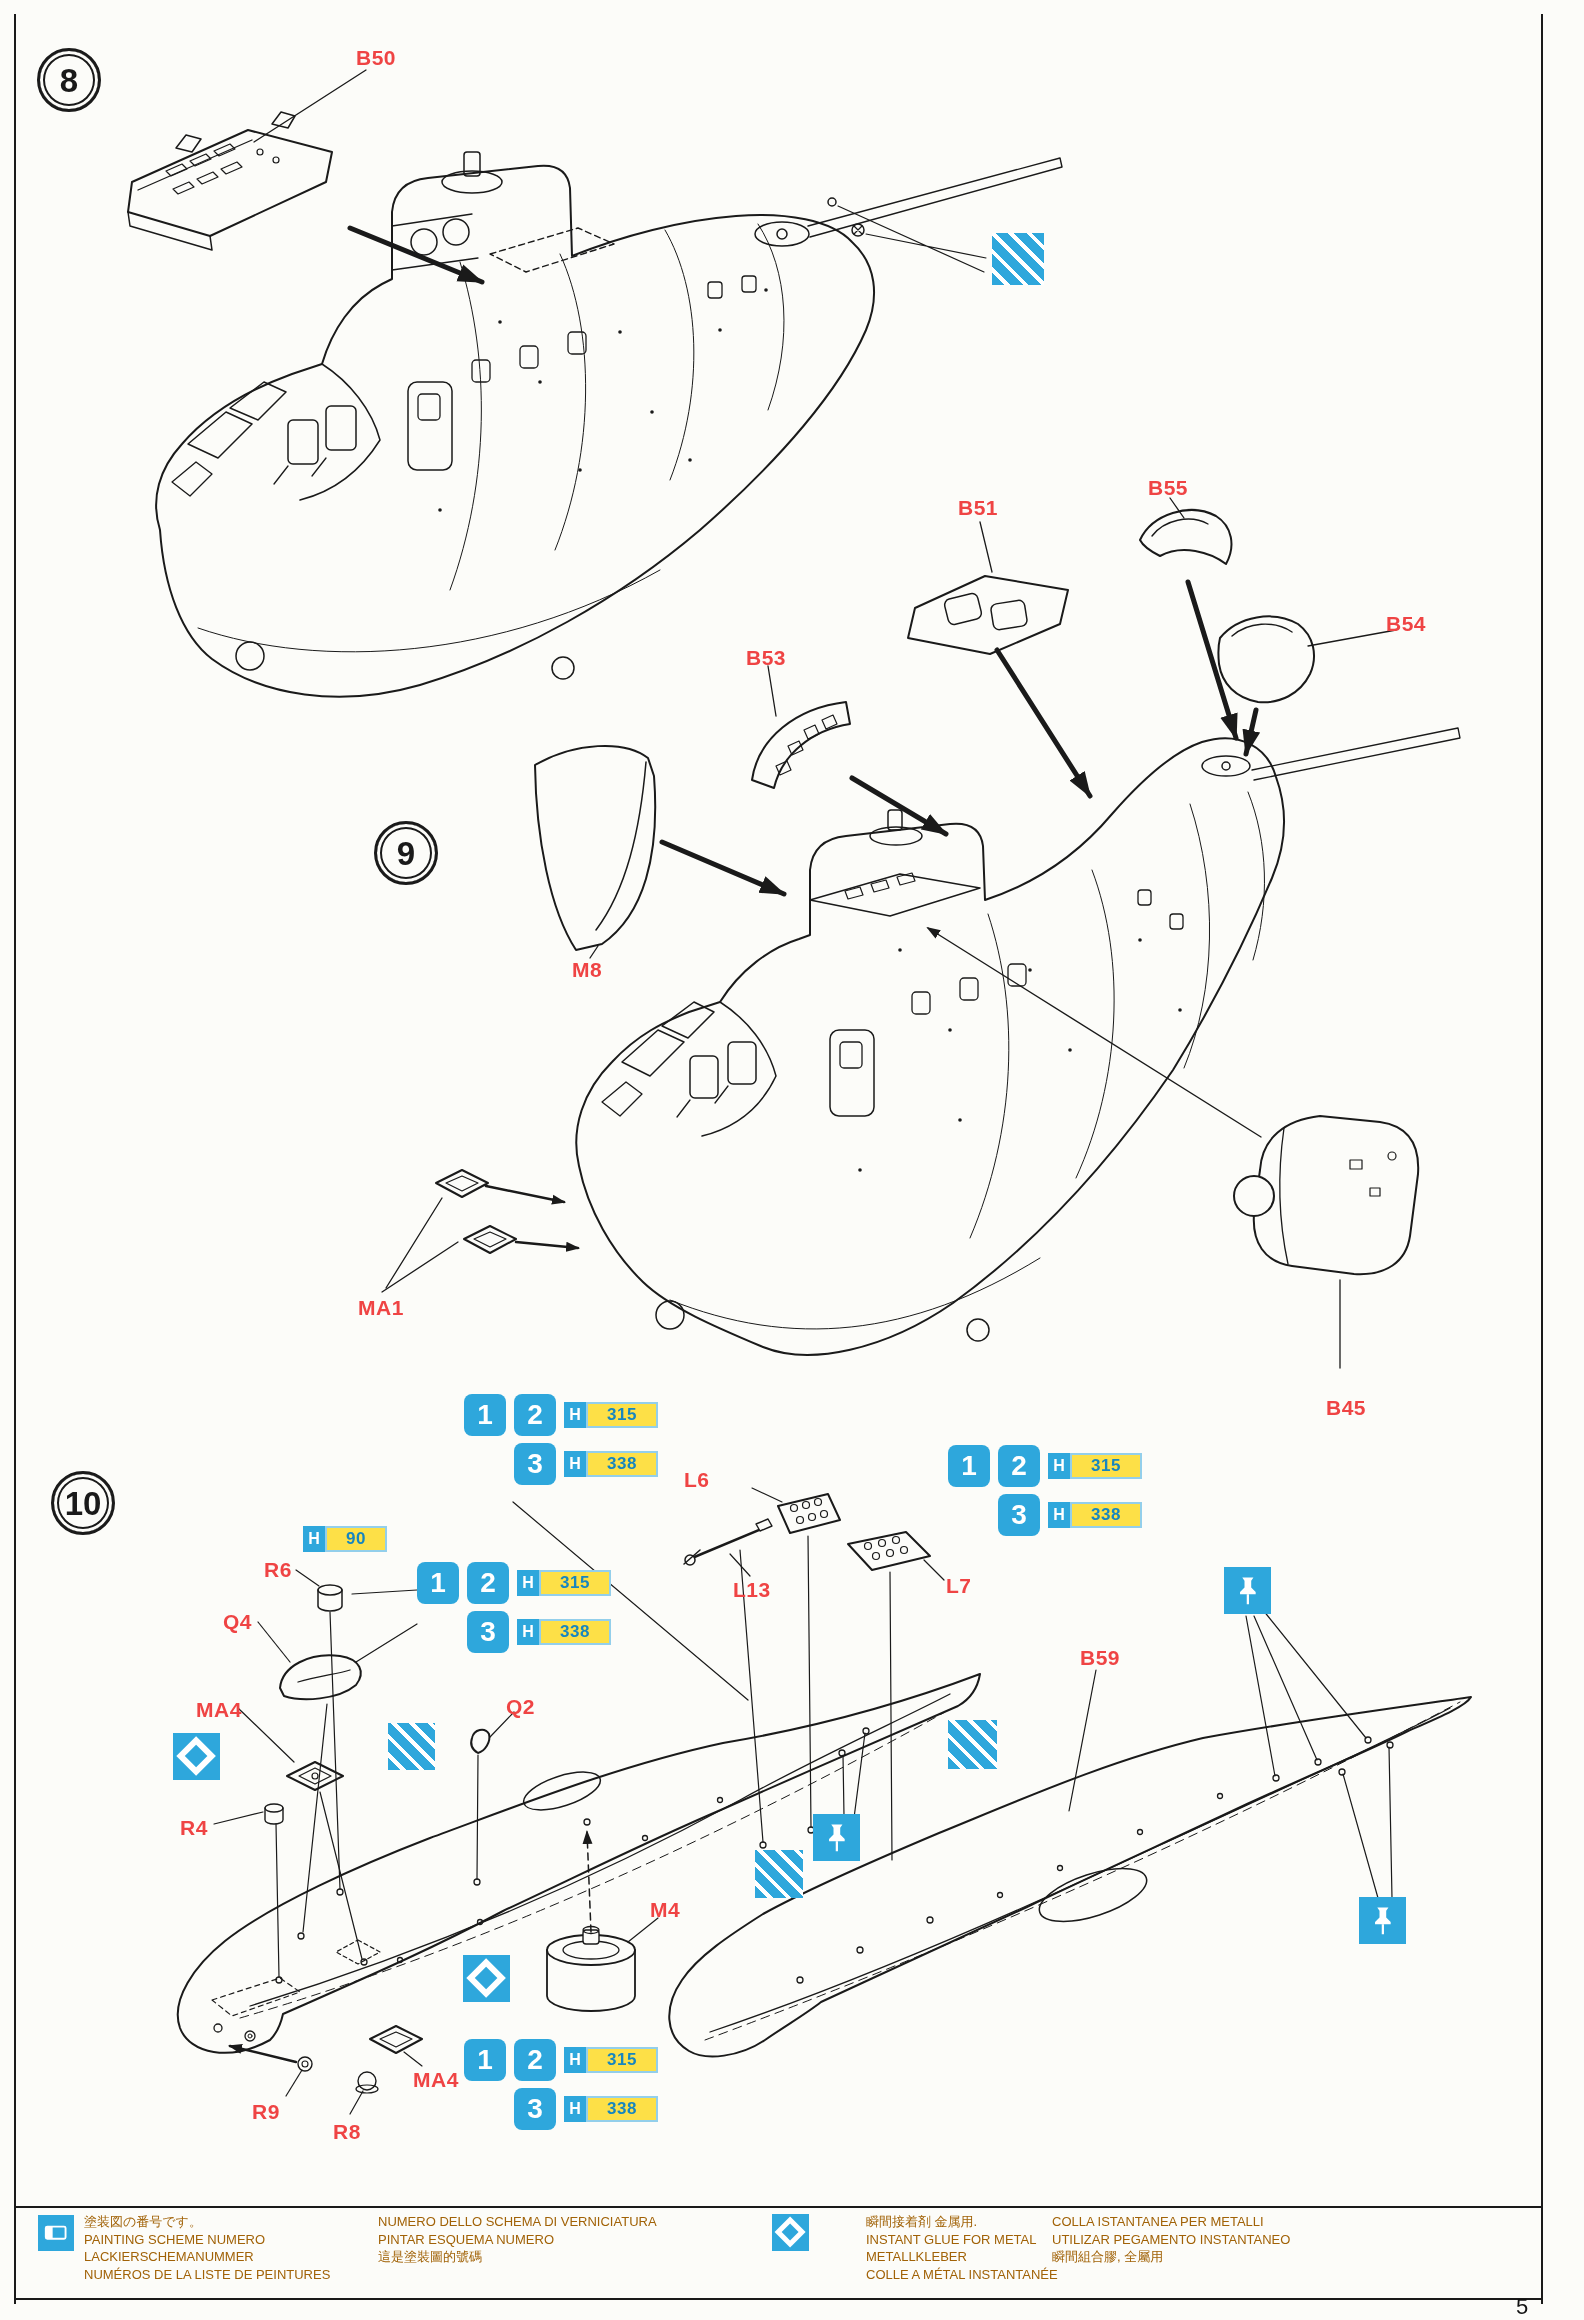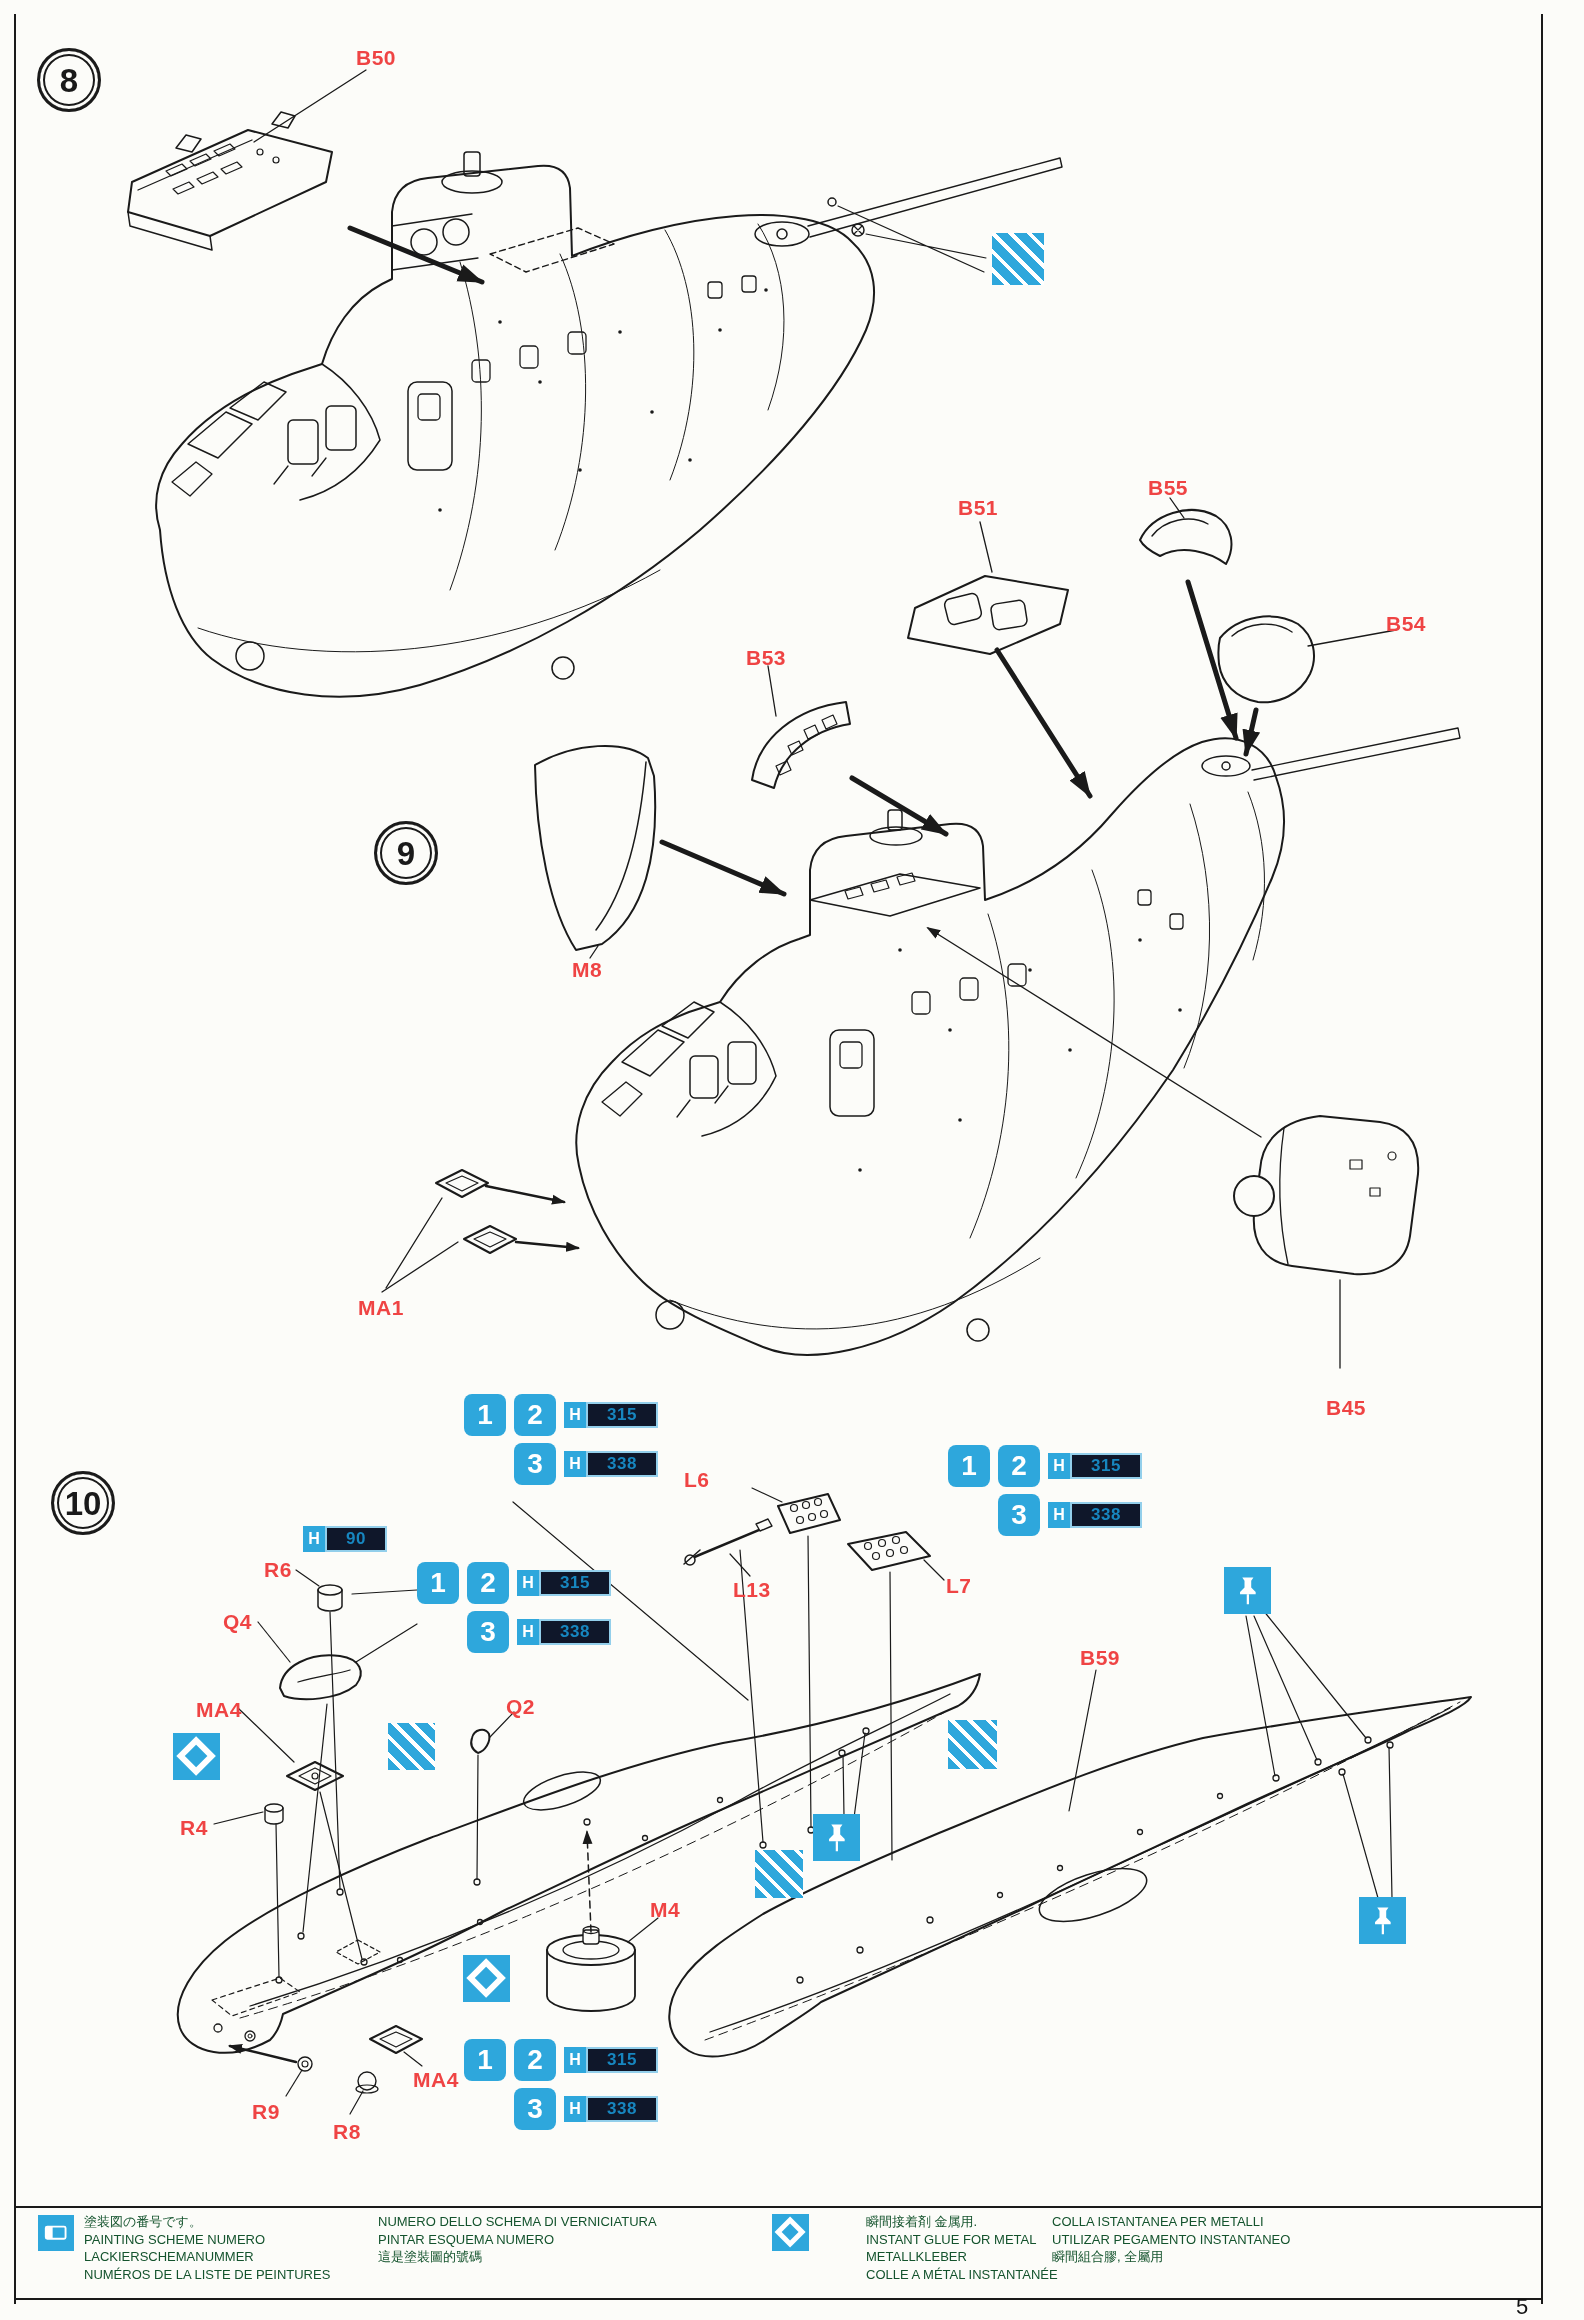--- a/index.html
+++ b/index.html
@@ -11,30 +11,30 @@
 .art{position:absolute}
 .plabel{position:absolute;font-weight:bold;font-size:21px;letter-spacing:.5px;white-space:nowrap;color:#ef4444}
 .step-badge{position:absolute;width:64px;height:64px;border:3px solid #1a1a1a;border-radius:50%;background:#fcfcf9;display:flex;align-items:center;justify-content:center;box-shadow:inset 0 0 0 3px #fcfcf9,inset 0 0 0 5px #1a1a1a}
 .step-num{font-size:33px;font-weight:bold;line-height:1}
 .pseq{position:absolute}
 .pseq-row{display:flex;align-items:center;gap:8px;margin-bottom:7px}
 .pseq-indent{margin-left:50px}
 .pnum{width:42px;height:42px;border-radius:8px;background:var(--blue);color:#fff;font-weight:bold;font-size:28px;display:flex;align-items:center;justify-content:center;flex:none}
 .pchip{display:flex;height:26px;flex:none}
 .pchip-h{width:22px;background:var(--blue);color:#fff;font-size:16px;font-weight:bold;display:flex;align-items:center;justify-content:center}
-.pchip-code{min-width:46px;padding:0 19px;border:2px solid #93cfeb;color:#1786bf;background:#0f172a;font-size:17px;font-weight:bold;display:flex;align-items:center;justify-content:center;letter-spacing:.5px}
+.pchip-code{min-width:46px;padding:0 19px;border:2px solid #93cfeb;color:#1786bf;background:#fde047;font-size:17px;font-weight:bold;display:flex;align-items:center;justify-content:center;letter-spacing:.5px}
 .icon{position:absolute;display:flex;align-items:center;justify-content:center}
 .icon-hatch{background:repeating-linear-gradient(45deg,var(--blue) 0 9px,#fff 9px 13px)}
 .icon-pin,.icon-square{background:var(--blue)}
 .icon-pin svg,.icon-square svg{width:76%;height:76%}
 .icon-diamond{background:var(--blue)}
 .icon-diamond .d1{width:60%;height:60%;background:#fff;transform:rotate(45deg);display:flex;align-items:center;justify-content:center}
 .icon-diamond .d2{width:56%;height:56%;background:var(--blue)}
 .rule{position:absolute;height:2px;background:#1a1a1a}
-.legend-col{position:absolute;font-size:13px;line-height:17.5px;color:#14532d;white-space:nowrap}
+.legend-col{position:absolute;font-size:13px;line-height:17.5px;color:#a16207;white-space:nowrap}
 .page-num{position:absolute;font-size:22px;color:#111}
 </style>
 </head>
 <body>
 
 <div class="page">
   <div class="rail rail-left"></div>
   <div class="rail rail-right"></div>
 
   <div class="step-badge" style="left:37px;top:48px">

